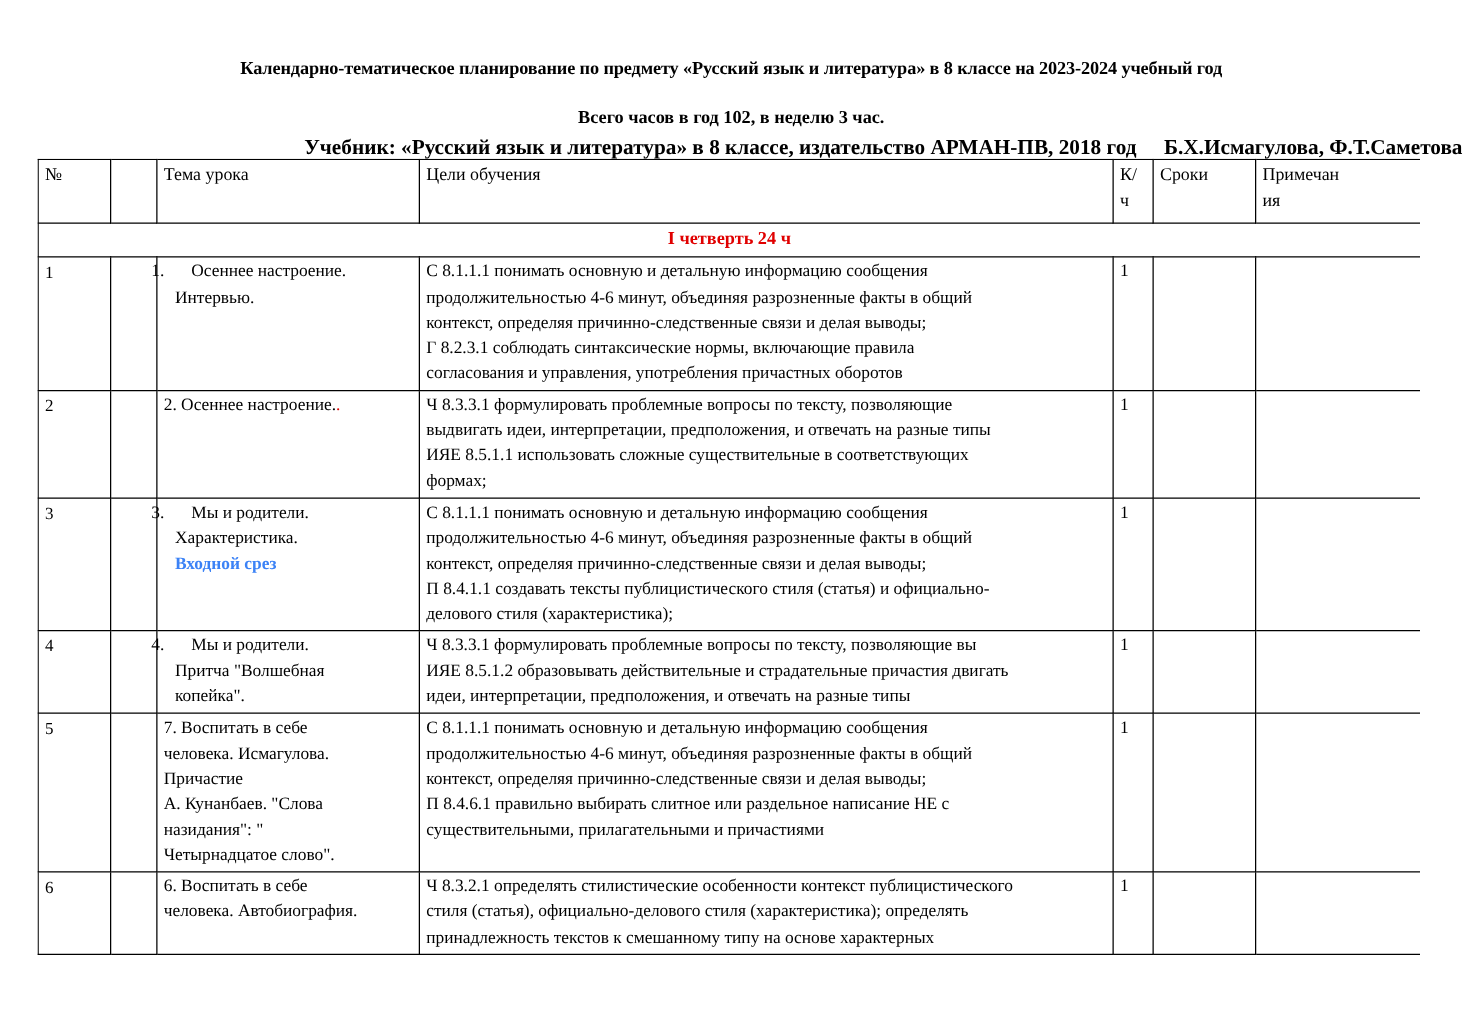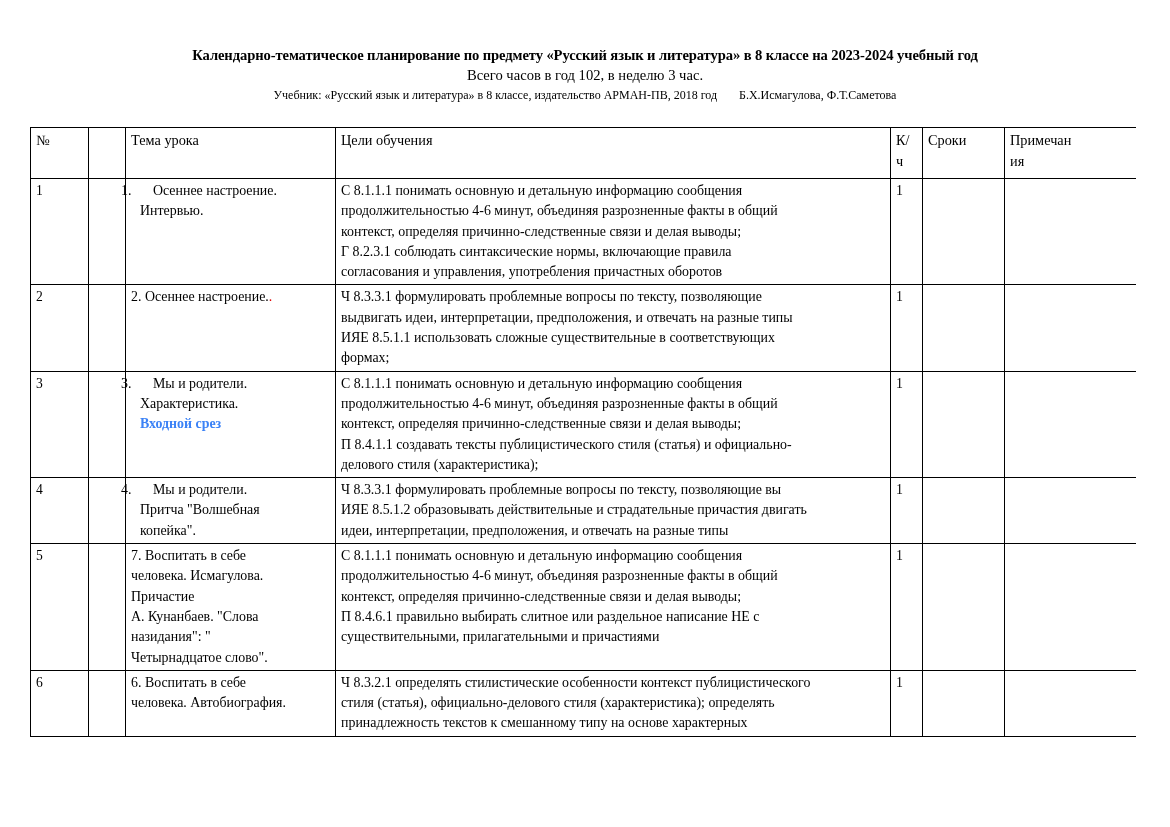--- a/index.html
+++ b/index.html
@@ -28,29 +28,30 @@
     text-align: center;
   }
   .doc-title {
     font-size: 14.6px;
     font-weight: bold;
     line-height: 1.32;
     letter-spacing: -0.1px;
   }
   .doc-sub {
     font-size: 14.6px;
-    font-weight: normal;
+    font-weight: bold;
     line-height: 1.42;
-    margin-top: 0;
+    margin-top: 19px;
   }
   .doc-sub2 {
-    font-size: 12px;
-    font-weight: normal;
+    font-size: 17px;
+    font-weight: bold;
     line-height: 1.42;
     margin-top: 1px;
+    text-align: right;
   }
   .gap-lg { display: inline-block; width: 22px; }
 
   
   .tbl-wrap {
     position: absolute;
     left: 30px;
     top: 127px;
     width: 1106px;
     height: 642px;
@@ -157,20 +158,23 @@
             <span>ч</span>
           </th>
           <th>Сроки</th>
           <th>
             <span>Примечан</span><br>
             <span>ия</span>
           </th>
         </tr>
       </thead>
       <tbody id="tbody">
+          <tr class="section">
+            <td colspan="7">I четверть  24 ч</td>
+          </tr>
           <tr>
             <td class="num">1</td>
             <td class="blank"></td>
             <td class="topic">
               <div class="listed">
                 <span class="topic-line"><span class="lnum">1.</span><span class="ltab"></span><span>Осеннее настроение.</span></span>
                 <span class="topic-line"><span>Интервью.</span></span>
               </div>
             </td>
             <td class="goals">

